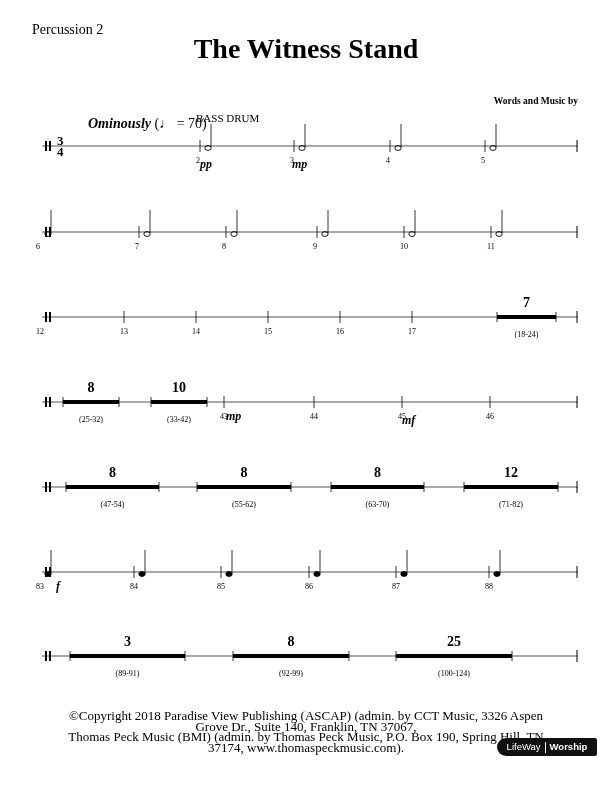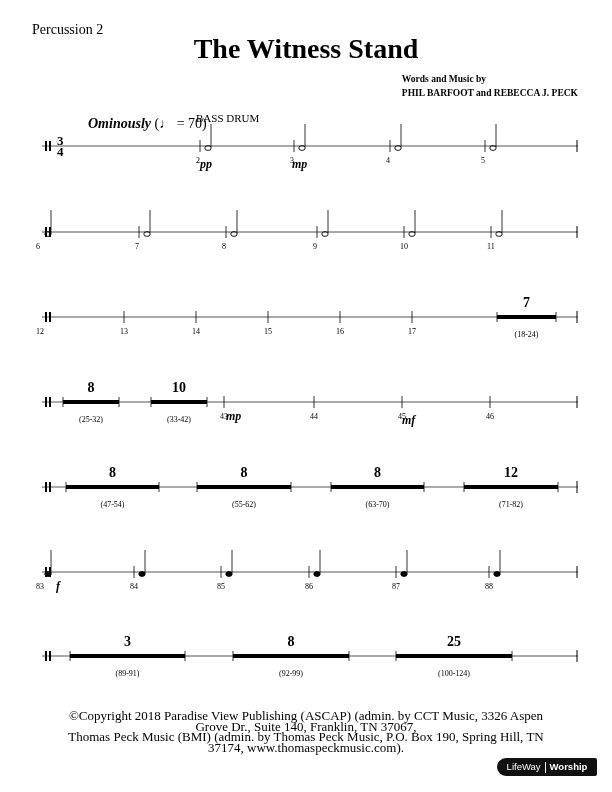--- a/index.html
+++ b/index.html
@@ -1,41 +1,40 @@
 <!DOCTYPE html>
 <html><head>
 <meta charset="utf-8">
 <style>
   html, body { margin:0; padding:0; background:#fff; }
   body { width:612px; height:792px; position:relative; overflow:hidden;
          font-family:"Liberation Serif","DejaVu Serif",serif; color:#000; }
   .abs { position:absolute; }
   .part { left:32px; top:22px; font-size:14px; }
   .title { left:0; width:612px; top:33px; text-align:center; font-size:28px; font-weight:bold; }
-  .credits { right:34px; top:72px; text-align:left; font-size:9.5px; line-height:14px; }
+  .credits { right:34px; top:94px; text-align:center; font-size:9.5px; line-height:14px; }
   .credits .b { font-weight:bold; }
   .credits .i { font-style:italic; }
   .tempo { left:88px; top:116px; font-size:14px; }
   .tempo i { font-weight:bold; }
   .instr { left:196px; top:112px; font-size:11px; }
   svg.score { position:absolute; left:0; top:0; }
   .copyright { left:60px; width:492px; top:711px; text-align:center; font-size:13px; line-height:10.5px; }
   .logo { left:497px; top:738px; width:100px; height:18px; background:#111; border-radius:9px 2px 2px 9px;
-          color:#fff; font-family:"Liberation Sans",sans-serif; font-size:9.5px; line-height:18px; text-align:center;margin-top:20px; }
+          color:#fff; font-family:"Liberation Sans",sans-serif; font-size:9.5px; line-height:18px; text-align:center; }
   .logo .sep { display:inline-block; width:1px; height:11px; background:#fff; vertical-align:middle; margin:0 4px; }
   .logo .ws { font-weight:bold; }
 </style>
 </head>
 <body>
 
 <div class="abs part">Percussion 2</div>
 <div class="abs title">The Witness Stand</div>
 <div class="abs credits">
   <div class="b">Words and Music by</div>
-  <div class="b">PHIL BARFOOT and REBECCA J. PECK</div>
 </div>
 <div class="abs tempo"><i>Ominously</i><span> (</span><span>♩</span><span> = 70)</span></div>
 <div class="abs instr">BASS DRUM</div>
 
 <svg class="score" width="612" height="792" id="score">
     <line x1="42" y1="146" x2="578" y2="146" stroke="#555" stroke-width="1"></line>
     <rect x="45" y="141" width="2" height="10" fill="#000"></rect>
     <rect x="49" y="141" width="2" height="10" fill="#000"></rect>
     <line x1="577" y1="140" x2="577" y2="152" stroke="#000" stroke-width="1"></line>
     <text x="57" y="145" font-size="13" font-weight="bold" font-family="Liberation Serif, serif">3</text>

